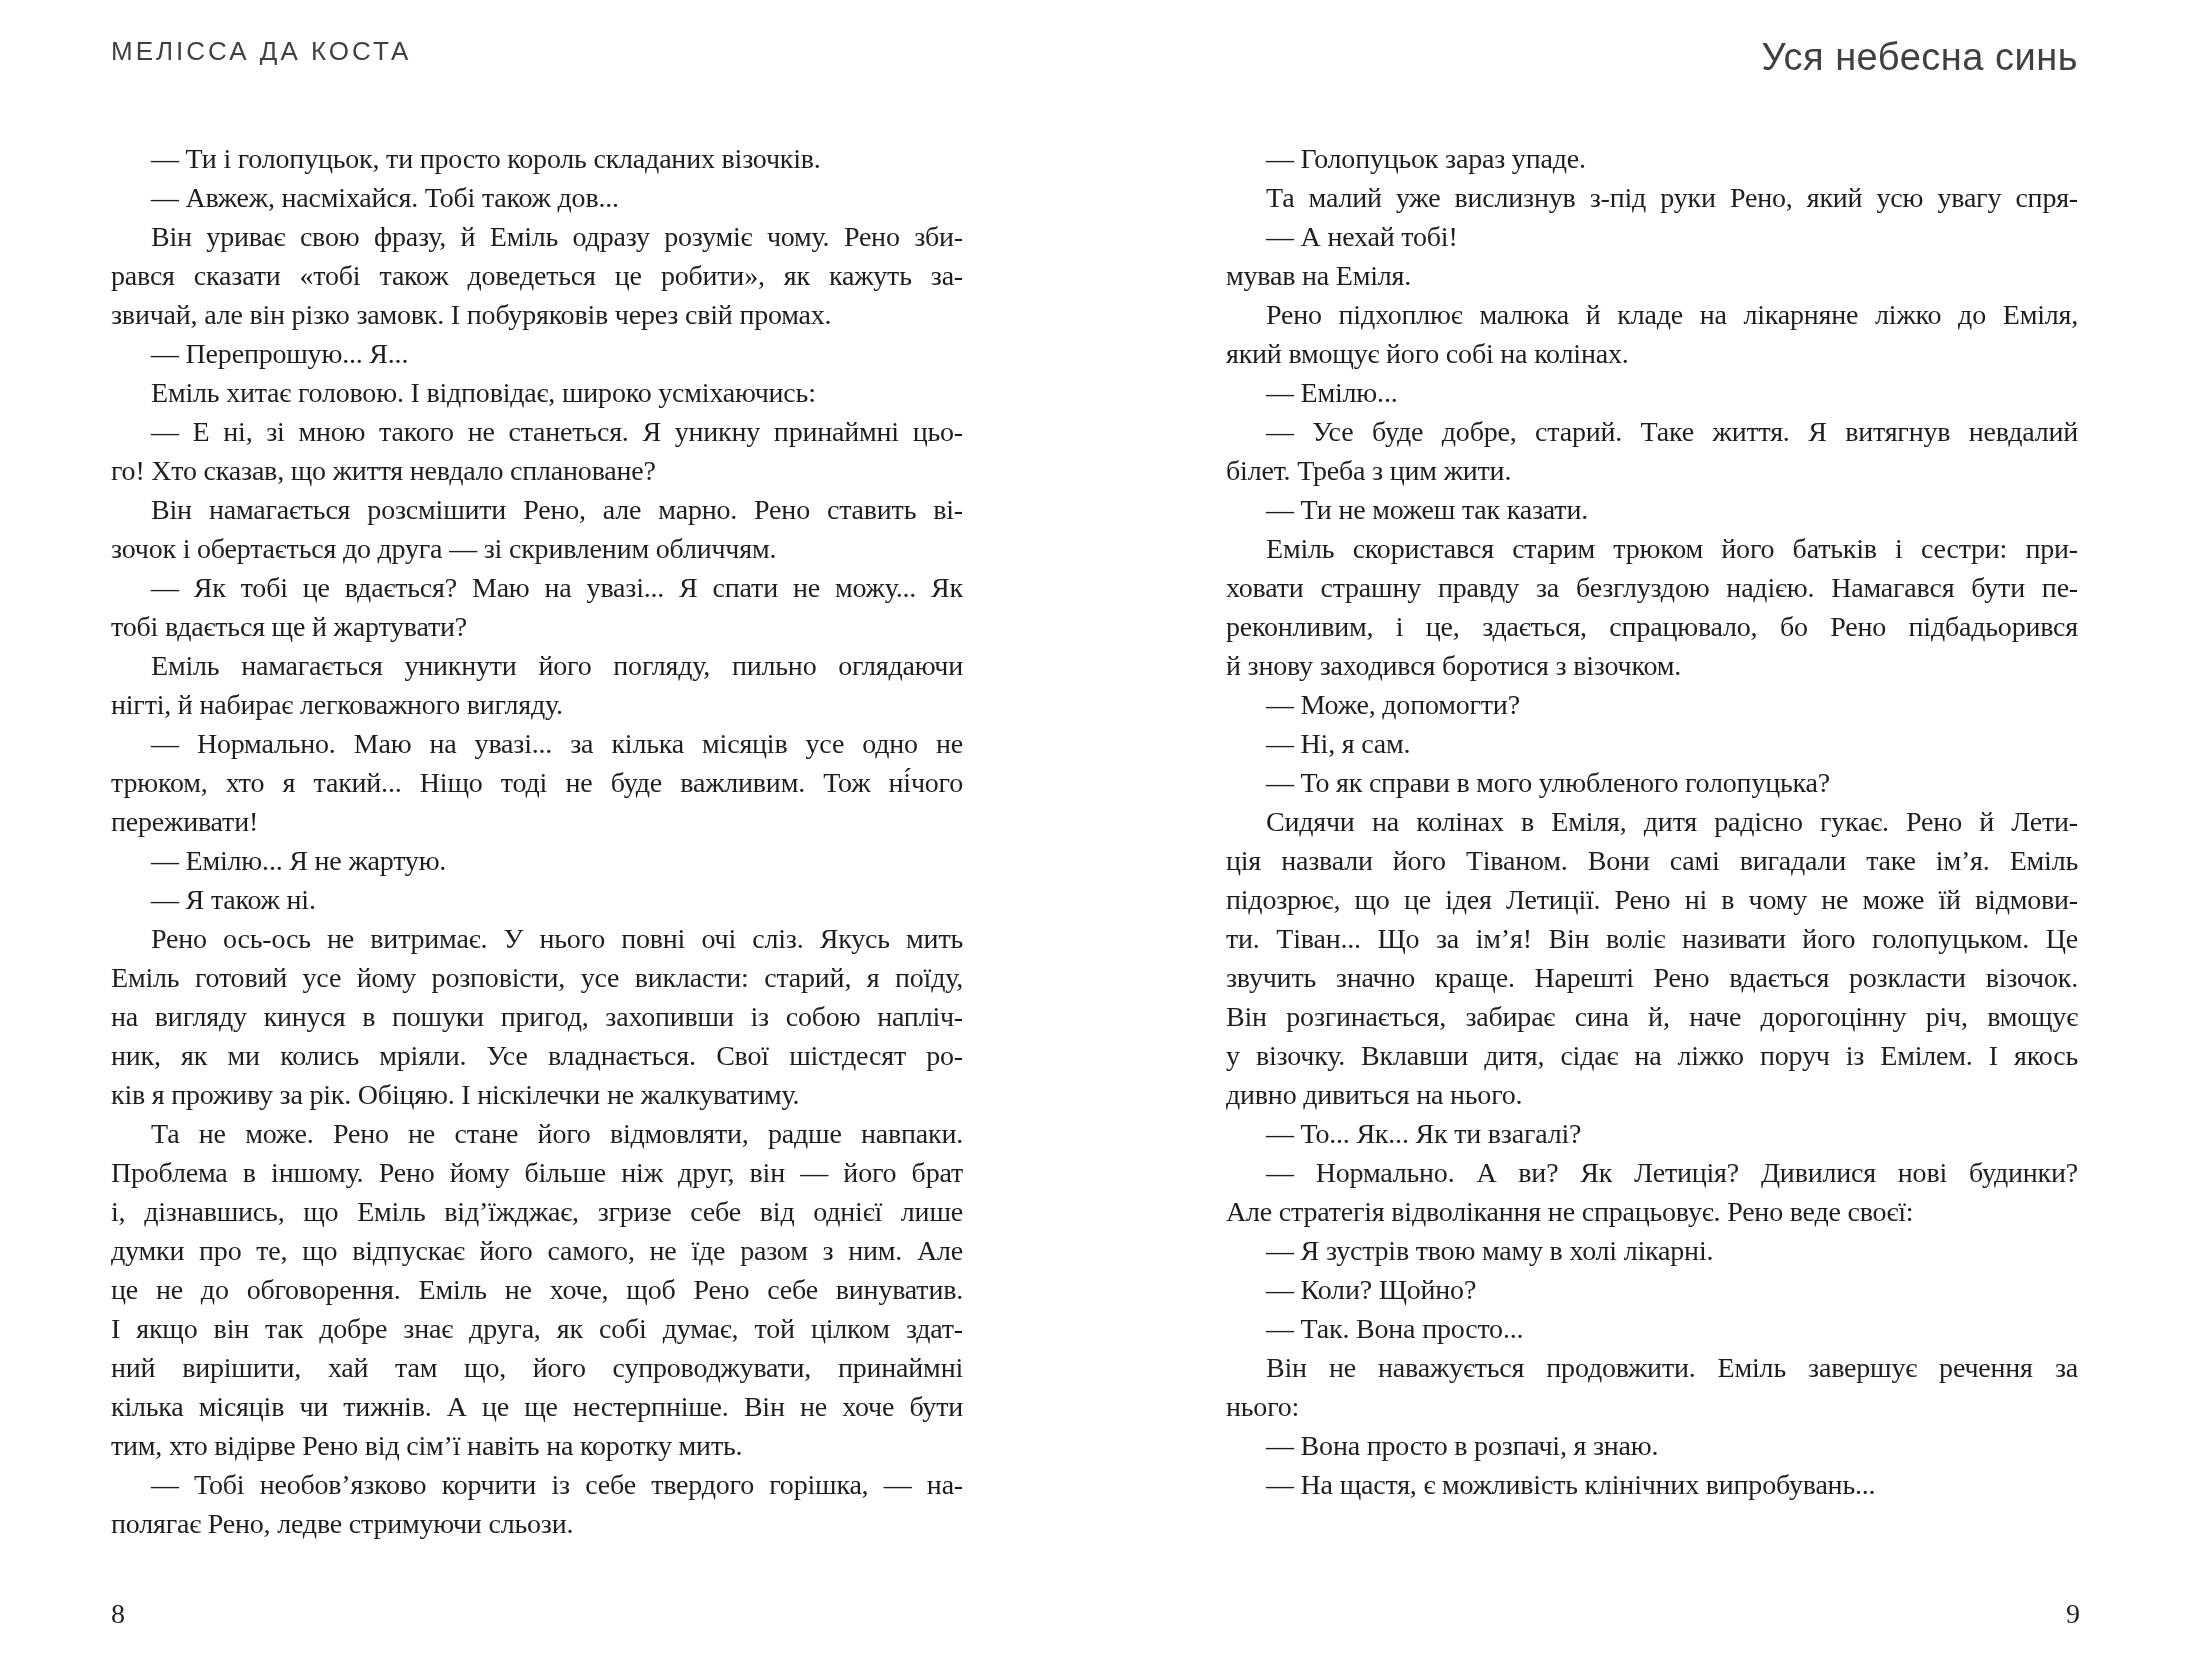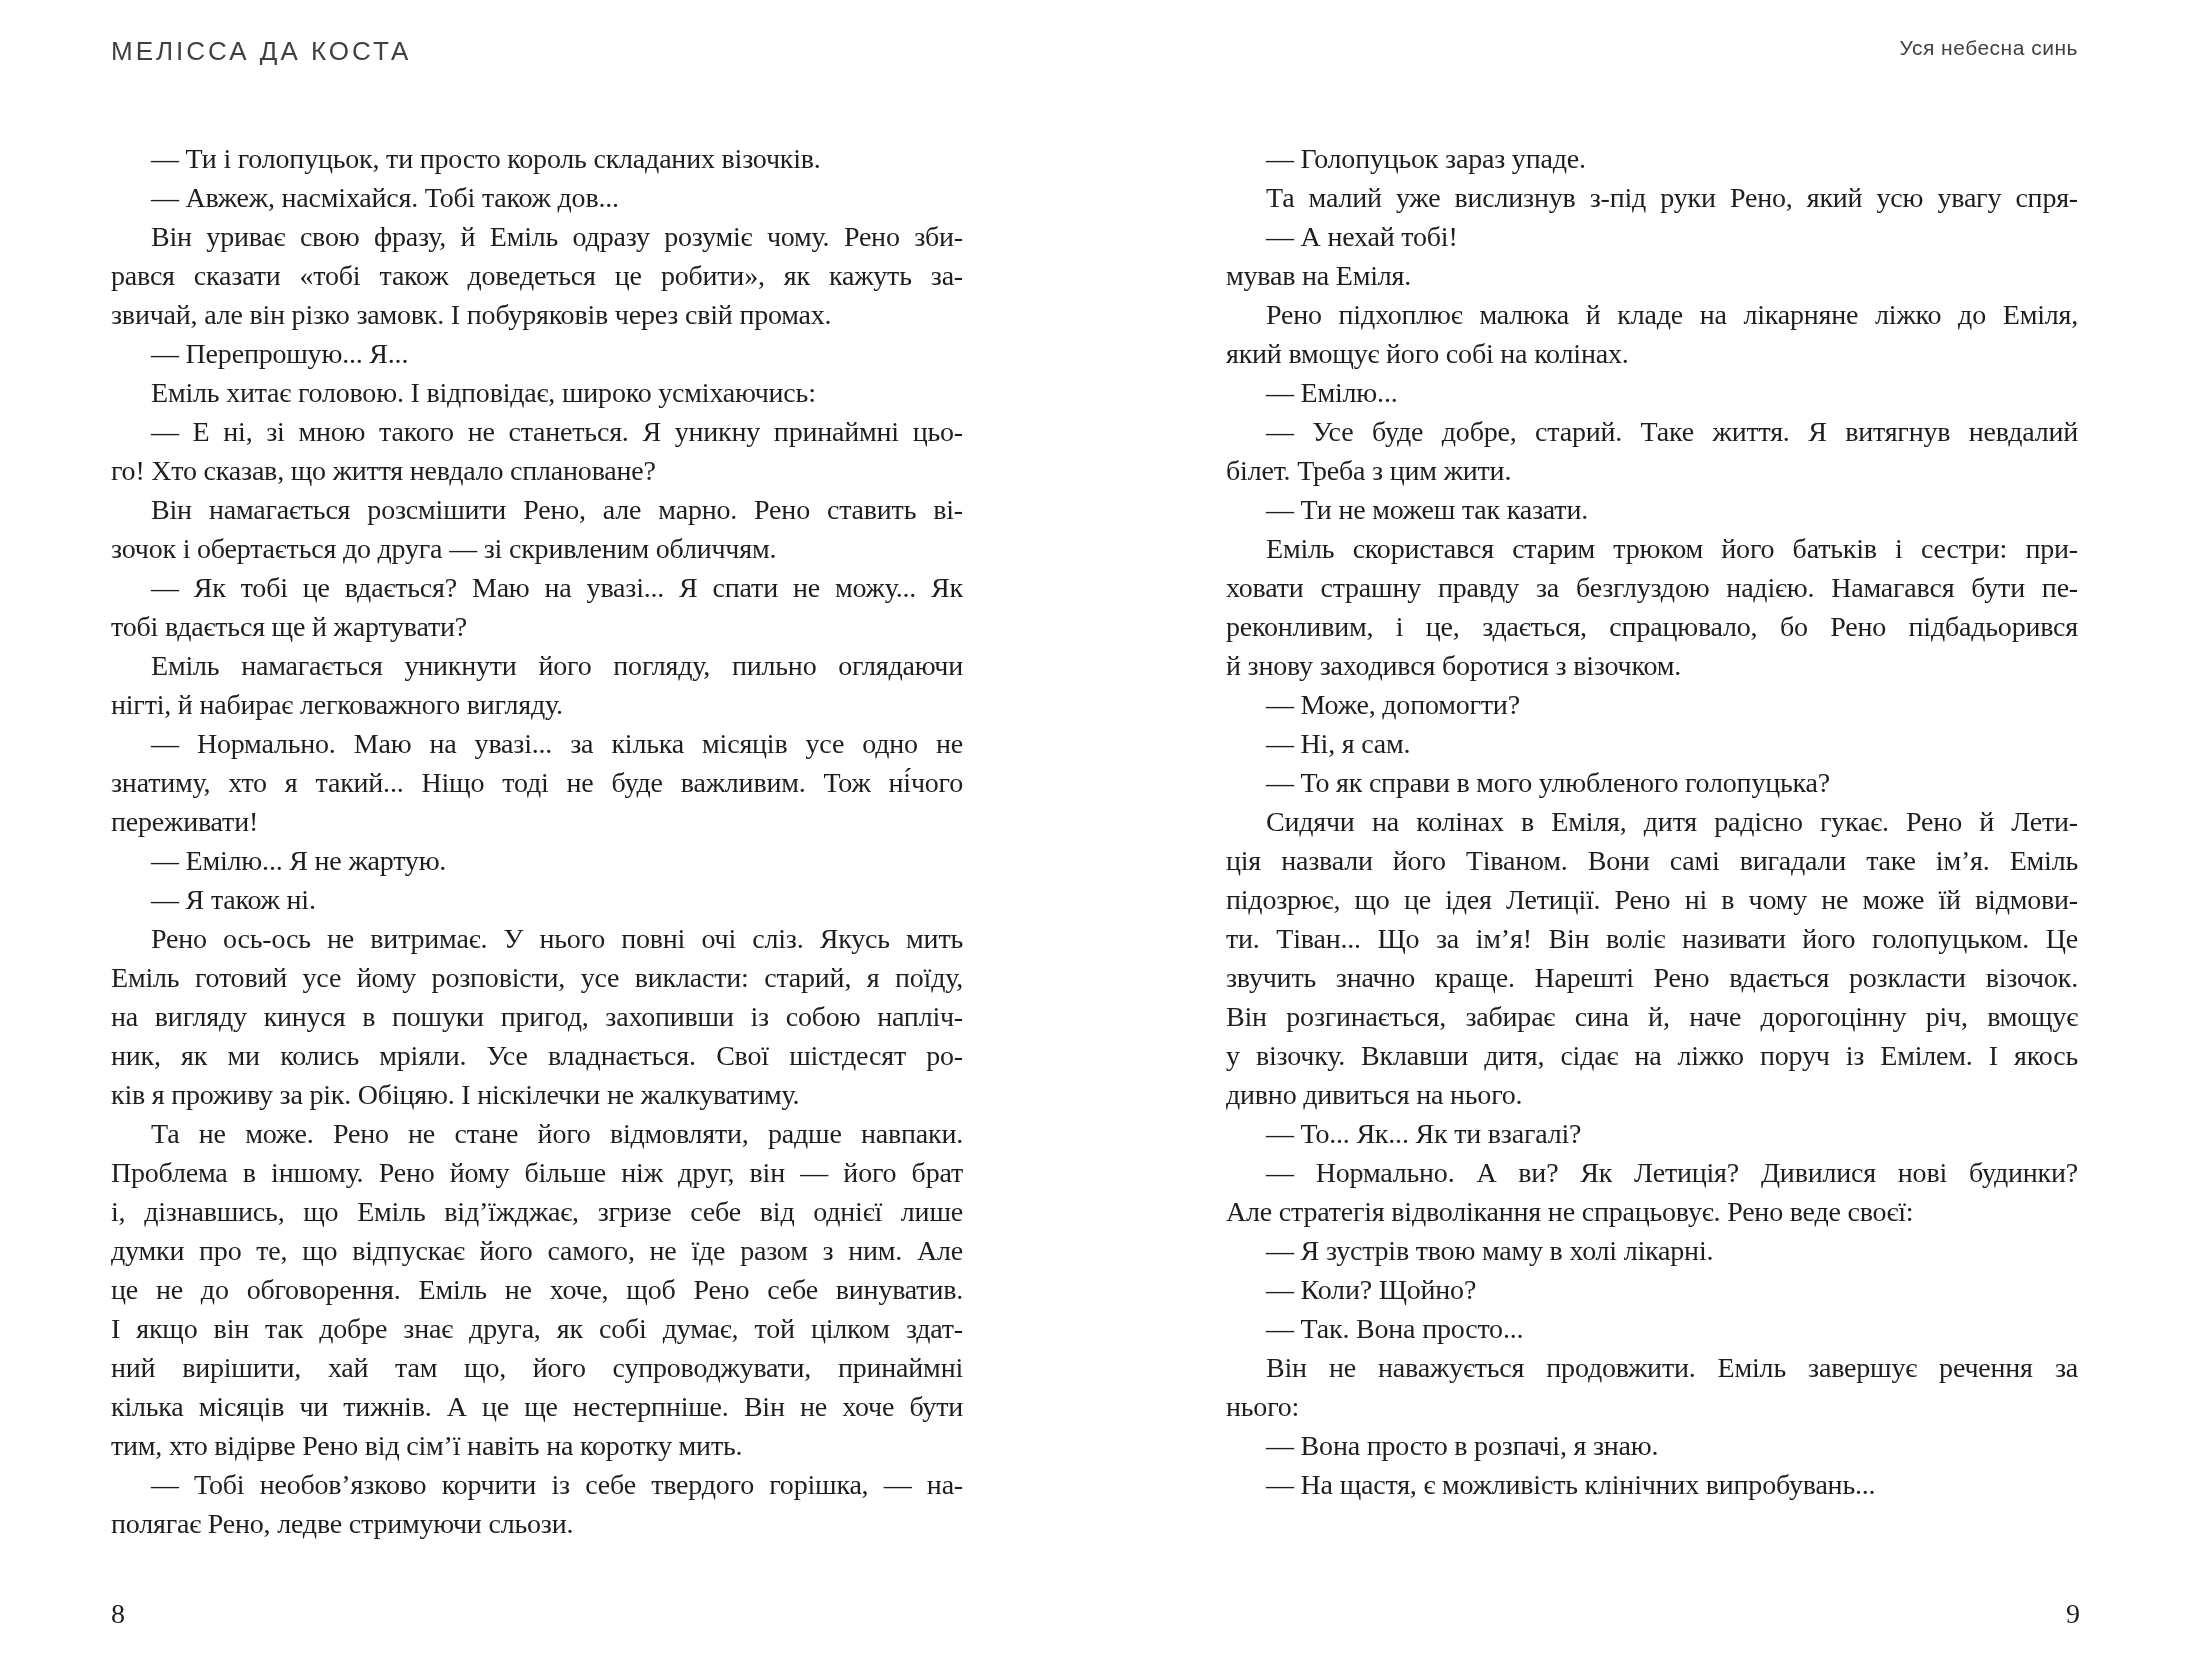--- a/index.html
+++ b/index.html
@@ -23,21 +23,21 @@
     white-space: nowrap;
   }
   .rh-left {
     left: 111px;
     font-size: 26px;
     letter-spacing: 3px;
     font-weight: 500;
   }
   .rh-right {
     right: 111px;
-    font-size: 21px;
+    font-size: 38px;
     letter-spacing: 0.5px;
     text-align: right;
   }
   .page-body {
     position: absolute;
     top: 139px;
     width: 852px;
     font-size: 28px;
     line-height: 39px;
     letter-spacing: -0.2px;
@@ -82,21 +82,21 @@
       <div class="line in"><span>Еміль хитає головою. І відповідає, широко усміхаючись:</span></div>
       <div class="line in j"><span>— Е ні, зі мною такого не станеться. Я уникну принаймні цьо-</span></div>
       <div class="line"><span>го! Хто сказав, що життя невдало сплановане?</span></div>
       <div class="line in j"><span>Він намагається розсмішити Рено, але марно. Рено ставить ві-</span></div>
       <div class="line"><span>зочок і обертається до друга — зі скривленим обличчям.</span></div>
       <div class="line in j"><span>— Як тобі це вдається? Маю на увазі... Я спати не можу... Як</span></div>
       <div class="line"><span>тобі вдається ще й жартувати?</span></div>
       <div class="line in j"><span>Еміль намагається уникнути його погляду, пильно оглядаючи</span></div>
       <div class="line"><span>нігті, й набирає легковажного вигляду.</span></div>
       <div class="line in j"><span>— Нормально. Маю на увазі... за кілька місяців усе одно не</span></div>
-      <div class="line j"><span>знатиму, хто я такий... Ніщо тоді не буде важливим. Тож ні́чого</span></div>
+      <div class="line j"><span>трюком, хто я такий... Ніщо тоді не буде важливим. Тож ні́чого</span></div>
       <div class="line"><span>переживати!</span></div>
       <div class="line in"><span>— Емілю... Я не жартую.</span></div>
       <div class="line in"><span>— Я також ні.</span></div>
       <div class="line in j"><span>Рено ось-ось не витримає. У нього повні очі сліз. Якусь мить</span></div>
       <div class="line j"><span>Еміль готовий усе йому розповісти, усе викласти: </span><span class="it">старий, я поїду,</span></div>
       <div class="line j"><span class="it">на вигляду кинуся в пошуки пригод, захопивши із собою напліч-</span></div>
       <div class="line j"><span class="it">ник, як ми колись мріяли. Усе владнається. Свої шістдесят ро-</span></div>
       <div class="line"><span class="it">ків я проживу за рік. Обіцяю. І ніскілечки не жалкуватиму.</span></div>
       <div class="line in j"><span>Та не може. Рено не стане його відмовляти, радше навпаки.</span></div>
       <div class="line j"><span>Проблема в іншому. Рено йому більше ніж друг, він — його брат</span></div>

